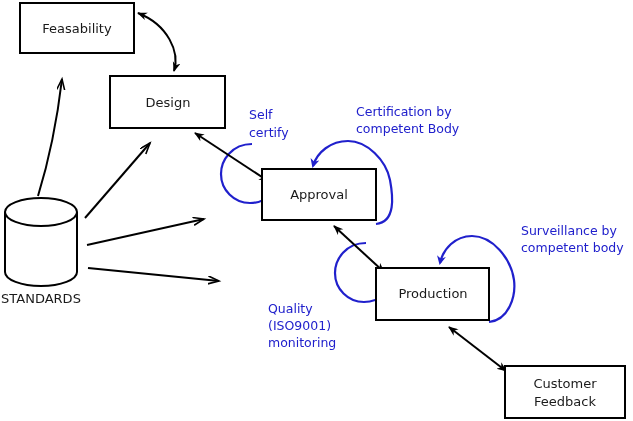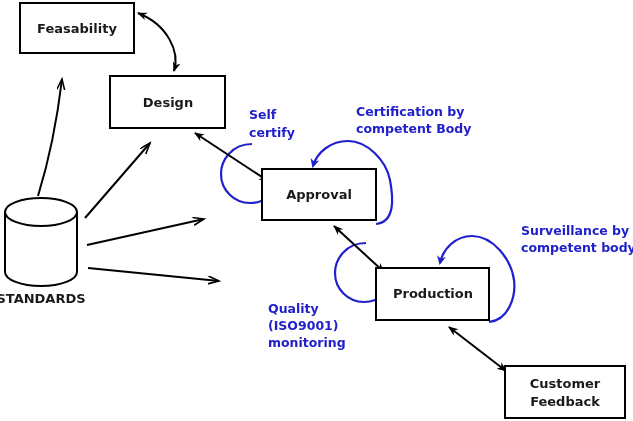--- a/index.html
+++ b/index.html
@@ -7,21 +7,20 @@
     padding: 0;
     background: #ffffff;
   }
   #canvas {
     position: relative;
     width: 633px;
     height: 421px;
     background: #ffffff;
     overflow: hidden;
     font-family: "DejaVu Sans", sans-serif;
-    font-weight: bold;
   }
   svg.layer {
     position: absolute;
     top: 0;
     left: 0;
     width: 633px;
     height: 421px;
   }
   .box-rect {
     fill: #ffffff;

